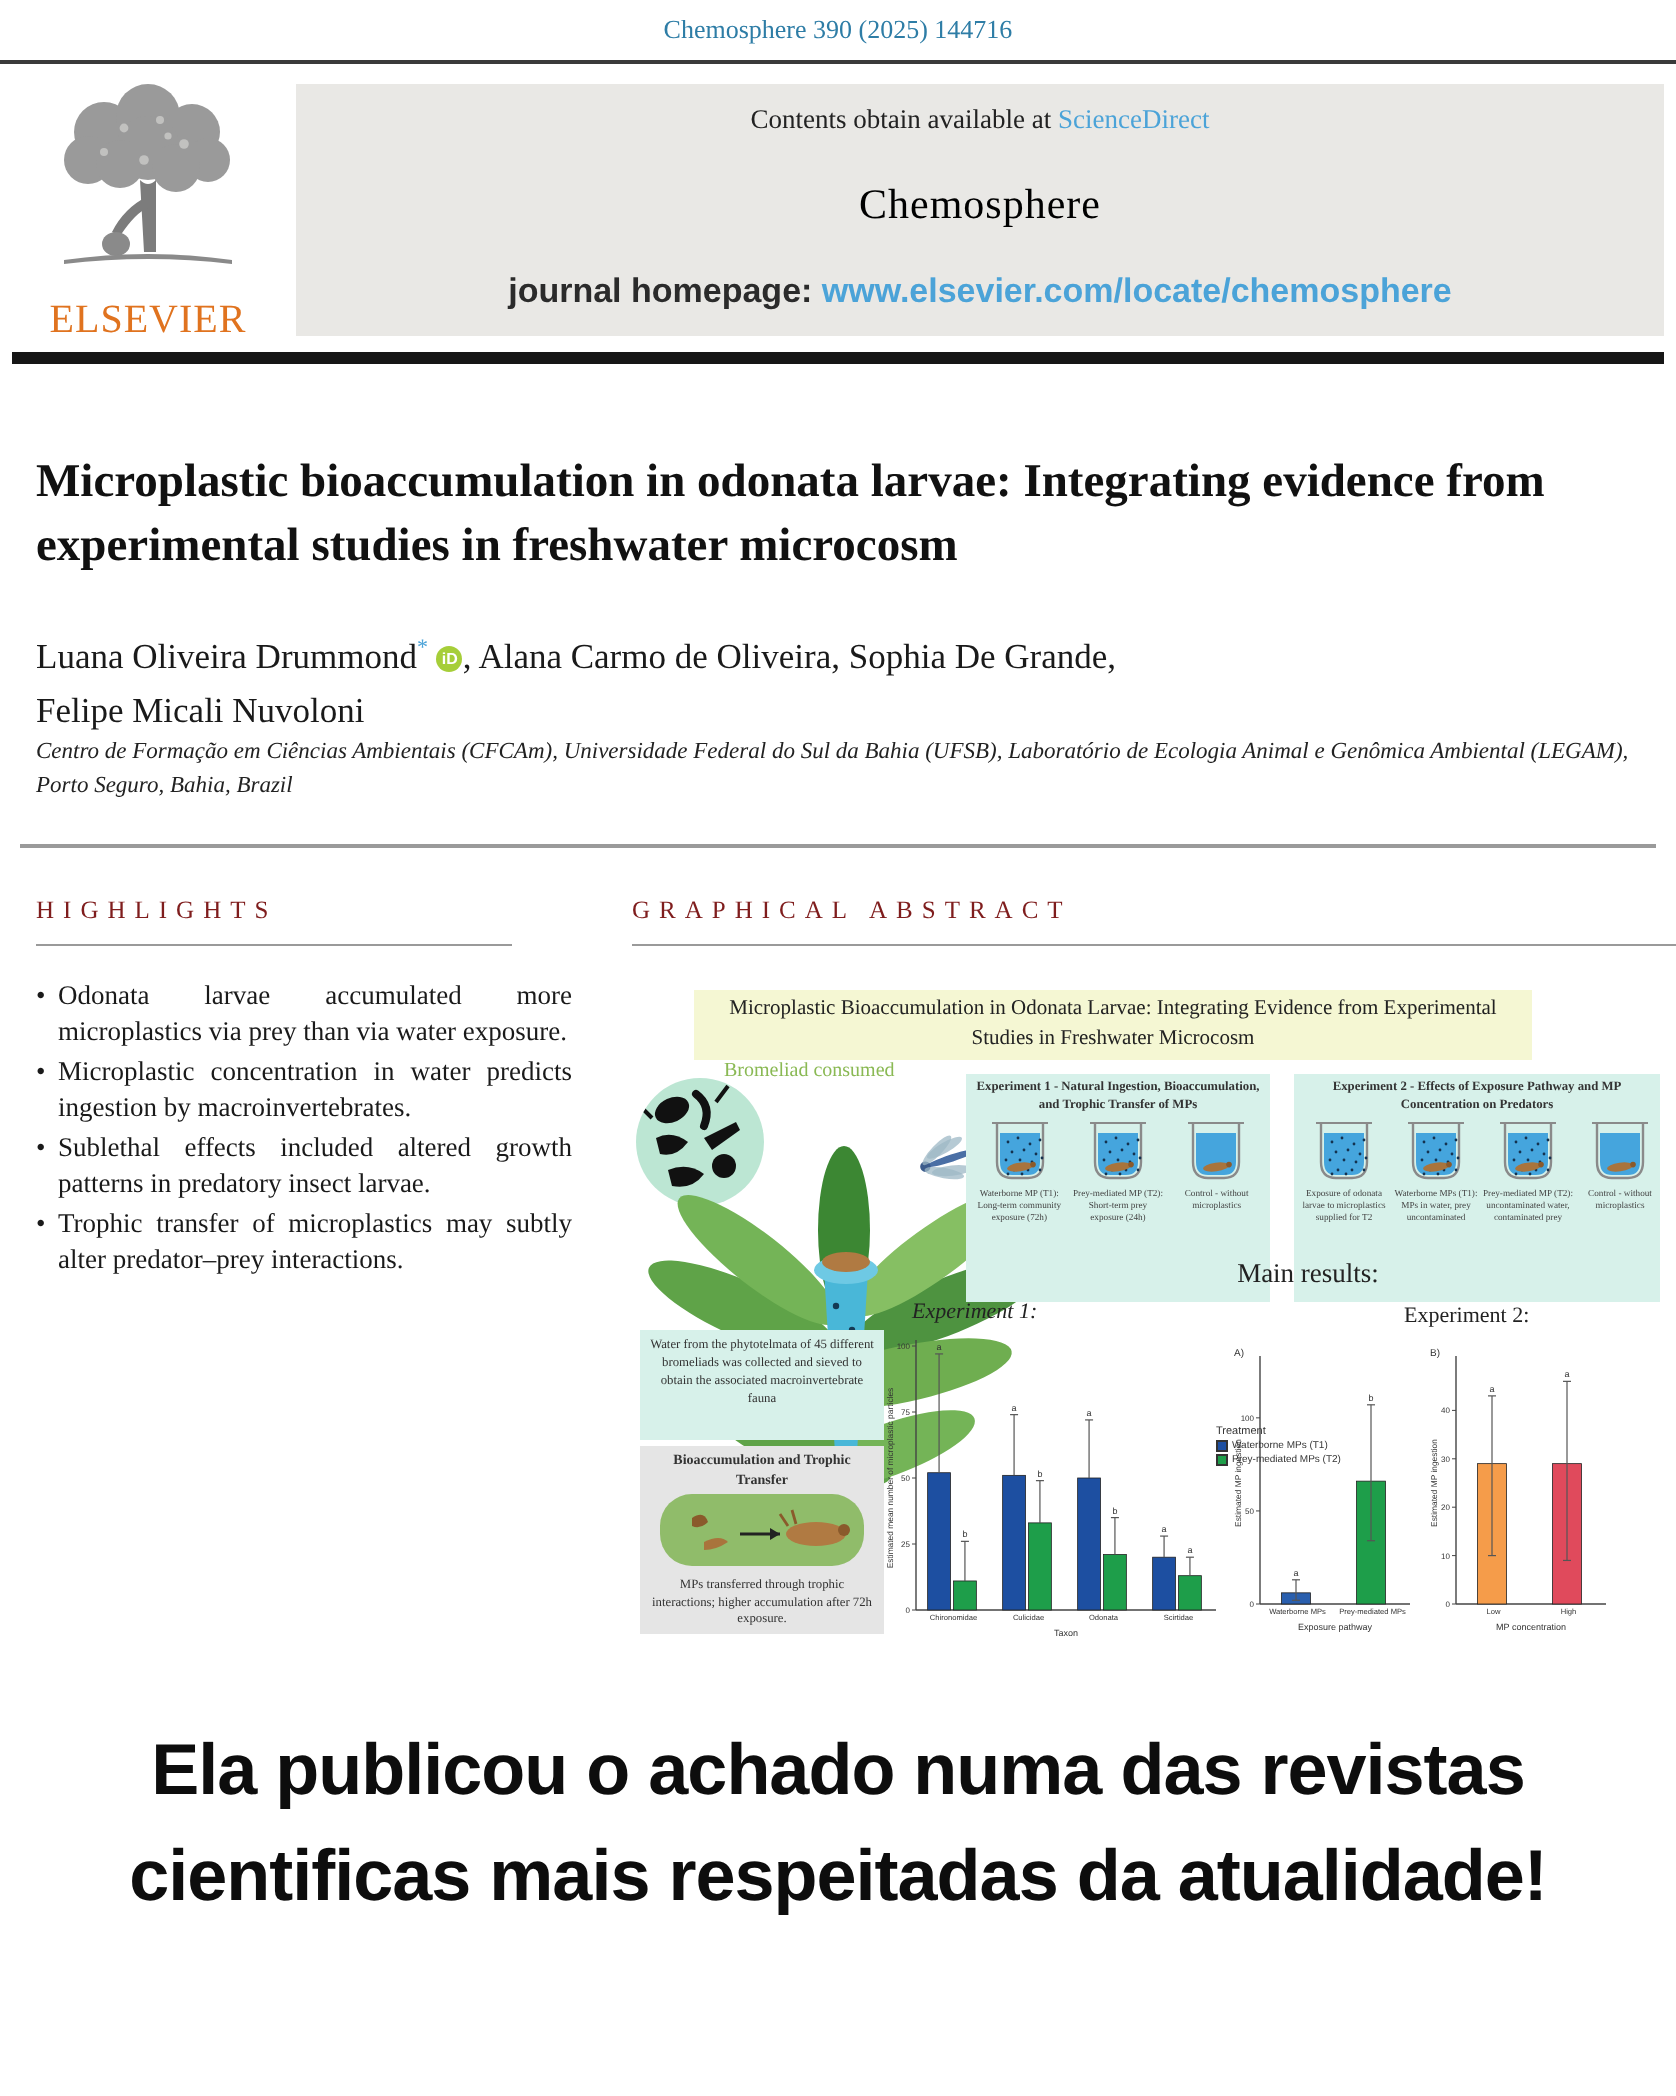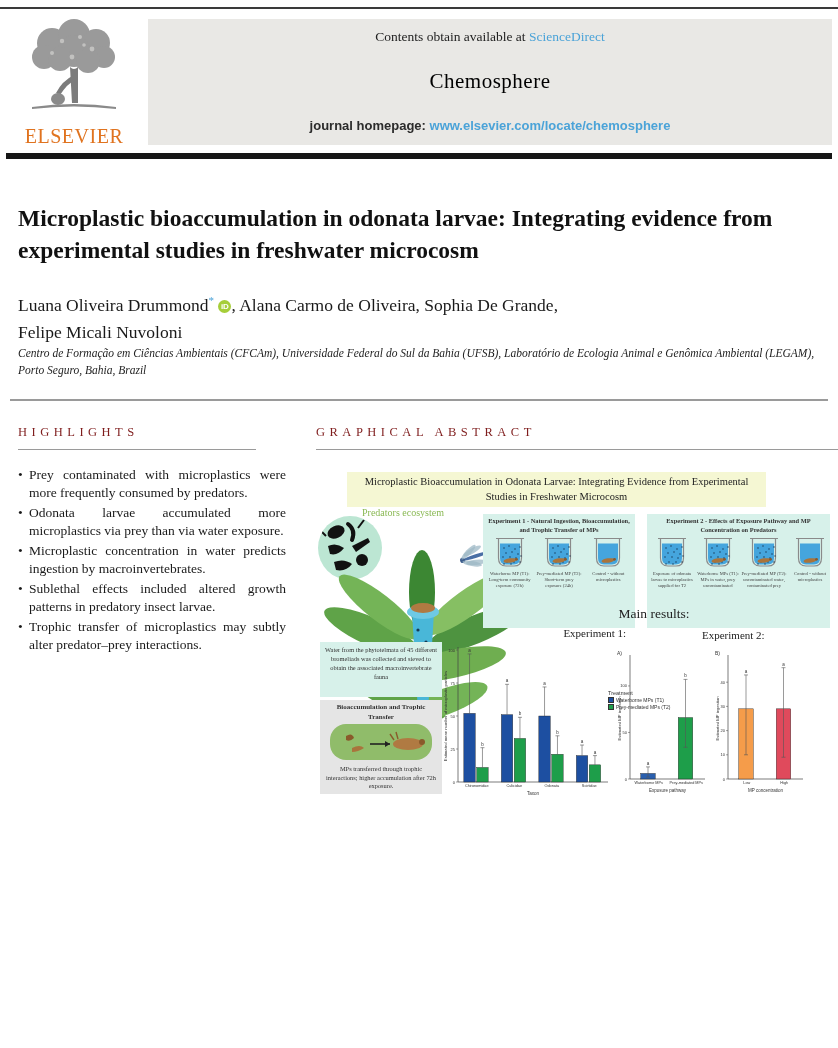--- a/index.html
+++ b/index.html
@@ -12,21 +12,21 @@
   
   .masthead { position:relative; height:146px; border-top:2px solid #3a3a3a; margin-top:7px; }
   .elsevier-block { position:absolute; left:10px; top:10px; width:128px; text-align:center; }
   .elsevier-wordmark { font-size:20px; color:#e0731f; letter-spacing:0.5px; margin-top:2px; }
   .masthead-gray { margin-left:148px; margin-right:6px; margin-top:10px; height:126px;
     background:#e9e8e5; display:flex; flex-direction:column; align-items:center; justify-content:space-between;
     padding:10px 0 12px 0; }
   .contents-line { font-size:13.5px; color:#222; }
   .link { color:#4ba3d8; }
   .journal-name { font-size:21px; color:#000000; letter-spacing:0.5px; }
-  .homepage-line { font-family:"Liberation Sans", sans-serif; font-weight:bold; font-size:13px; color:#2b2b2b; }
+  .homepage-line { font-family:"Liberation Sans", sans-serif; font-weight:bold; font-size:17px; color:#2b2b2b; }
   .black-bar { height:6px; background:#161616; margin:0 6px; }
 
   
   .article-title { padding:0 18px; margin-top:44px; font-size:23.5px; line-height:1.35; color:#111; }
   .authors { padding:0 18px; margin-top:26px; font-size:17.5px; line-height:1.5; }
   .author-marker { color:#4ba3d8; font-size:11px; vertical-align:super; }
   .orcid-badge { display:inline-block; width:13px; height:13px; border-radius:50%; background:#a6ce39;
     color:#fff; font-family:"Liberation Sans", sans-serif; font-size:8px; font-weight:bold;
     text-align:center; line-height:13px; vertical-align:2px; }
   .affiliation { padding:0 18px; font-style:italic; font-size:11.5px; line-height:1.5; color:#222; }
@@ -52,21 +52,21 @@
     background:#bce6d3; overflow:hidden; }
   .ga-plant { position:absolute; left:8px; top:46px; }
   .exp-box { position:absolute; top:48px; background:#d7f1ea; padding:3px 2px 2px 2px; }
   .exp-box-1 { left:167px; width:152px; height:114px; }
   .exp-box-2 { left:331px; width:183px; height:114px; }
   .exp-box-title { font-size:6.4px; line-height:1.3; text-align:center; color:#333; font-weight:bold; }
   .beaker-row { display:flex; justify-content:space-around; margin-top:3px; }
   .beaker-cell { display:flex; flex-direction:column; align-items:center; }
   .beaker-label { font-size:4.6px; line-height:1.25; text-align:center; color:#444; width:46px; margin-top:1px; }
   .ga-main-results { position:absolute; left:160px; top:140px; width:356px; text-align:center; font-size:13.5px; color:#222; }
-  .ga-exp1-heading { position:absolute; left:140px; top:161px; width:170px; text-align:right; font-size:11px; color:#222; }
+  .ga-exp1-heading { position:absolute; left:140px; top:161px; width:170px; text-align:left; font-size:11px; color:#222;font-style:italic; }
   .ga-exp2-heading { position:absolute; left:386px; top:163px; width:130px; font-size:11px; color:#222; }
   .ga-water-box { position:absolute; left:4px; top:176px; width:122px; height:55px; background:#d7f1ea;
     font-size:6.4px; line-height:1.4; text-align:center; padding:4px 4px; color:#333; }
   .ga-trophic-box { position:absolute; left:4px; top:234px; width:122px; height:94px; background:#e5e5e5;
     font-size:6.4px; line-height:1.35; text-align:center; padding:3px 4px; color:#333; }
   .ga-trophic-title { font-size:7px; font-weight:bold; }
   .chart { position:absolute; }
   .chart-exp1 { left:126px; top:174px; }
   .chart-exp2a { left:300px; top:182px; }
   .chart-exp2b { left:398px; top:182px; }
@@ -79,20 +79,21 @@
   
   .caption { margin-top:30px; padding:0 34px; text-align:center;
     font-family:"Liberation Sans", sans-serif; font-weight:bold; font-size:36px;
     line-height:1.45; color:#0d0d0d; letter-spacing:-0.5px; }
 </style>
 </head>
 <body>
 
 <div class="page">
 
+  <div class="journal-ref">Chemosphere 390 (2025) 144716</div>
 
   <div class="masthead">
     <div class="elsevier-block">
       <span>
         <svg width="104" height="100" viewBox="0 0 104 100">
           <g fill="#9a9a9a">
             <circle cx="30" cy="24" r="15"></circle>
               <circle cx="52" cy="16" r="16"></circle>
               <circle cx="74" cy="24" r="14"></circle>
             <circle cx="22" cy="38" r="12"></circle>
@@ -138,35 +139,34 @@
 
   <div class="affiliation">Centro de Formação em Ciências Ambientais (CFCAm), Universidade Federal do Sul da Bahia (UFSB), Laboratório de Ecologia Animal e Genômica Ambiental (LEGAM), Porto Seguro, Bahia, Brazil</div>
 
   <div class="rule-full"></div>
 
   <div class="two-col">
     <div class="col-left">
       <div class="sec-heading">HIGHLIGHTS</div>
       <div class="sec-rule"></div>
       <ul class="hl-list">
-        <li>Prey contaminated with microplastics were more frequently consumed by predators.</li>
         <li>Odonata larvae accumulated more microplastics via prey than via water exposure.</li>
         <li>Microplastic concentration in water predicts ingestion by macroinvertebrates.</li>
         <li>Sublethal effects included altered growth patterns in predatory insect larvae.</li>
         <li>Trophic transfer of microplastics may subtly alter predator–prey interactions.</li>
       </ul>
     </div>
 
     <div class="col-right">
       <div class="sec-heading">GRAPHICAL ABSTRACT</div>
       <div class="sec-rule"></div>
 
       <div class="ga-panel">
         <div class="ga-banner">Microplastic Bioaccumulation in Odonata Larvae: Integrating Evidence from Experimental Studies in Freshwater Microcosm</div>
-        <div class="ga-bromeliad-label">Predators ecosystem</div>
+        <div class="ga-bromeliad-label">Bromeliad consumed</div>
 
         <div class="ga-circle">
           <svg width="64" height="64" viewBox="0 0 64 64">
             <ellipse cx="18" cy="16" rx="9" ry="6" fill="#111" transform="rotate(-25 18 16)"></ellipse>
             <path d="M30 8 Q38 14 34 24" stroke="#111" stroke-width="4" fill="none" stroke-linecap="round"></path>
             <path d="M10 30 Q18 26 26 32 Q20 40 12 38 Z" fill="#111"></path>
             <path d="M34 30 L50 22 L52 26 L38 36 Z" fill="#111"></path>
             <path d="M16 46 Q26 42 34 48 Q28 56 18 54 Z" fill="#111"></path>
             <circle cx="44" cy="44" r="6" fill="#111"></circle>
             <path d="M40 12 L46 4" stroke="#111" stroke-width="2"></path>
@@ -506,14 +506,15 @@
               <text x="69.5" y="17.679999999999993" text-anchor="middle" font-size="4.5" fill="#333">a</text>
               <text x="70.25" y="136" text-anchor="middle" font-size="3.8" fill="#333">High</text>
               <text x="51.5" y="144" text-anchor="middle" font-size="4.5" fill="#333">MP concentration</text>
               <text text-anchor="middle" font-size="4.2" fill="#333" transform="rotate(-90) translate(-70.5,4.5)">Estimated MP ingestion</text>
               <text x="1" y="7" font-size="5" fill="#333">B)</text>
             </svg></div>
       </div>
     </div>
   </div>
 
+  <div class="caption">Ela publicou o achado numa das revistas cientificas mais respeitadas da atualidade!</div>
 
 </div>
 
 </body></html>

